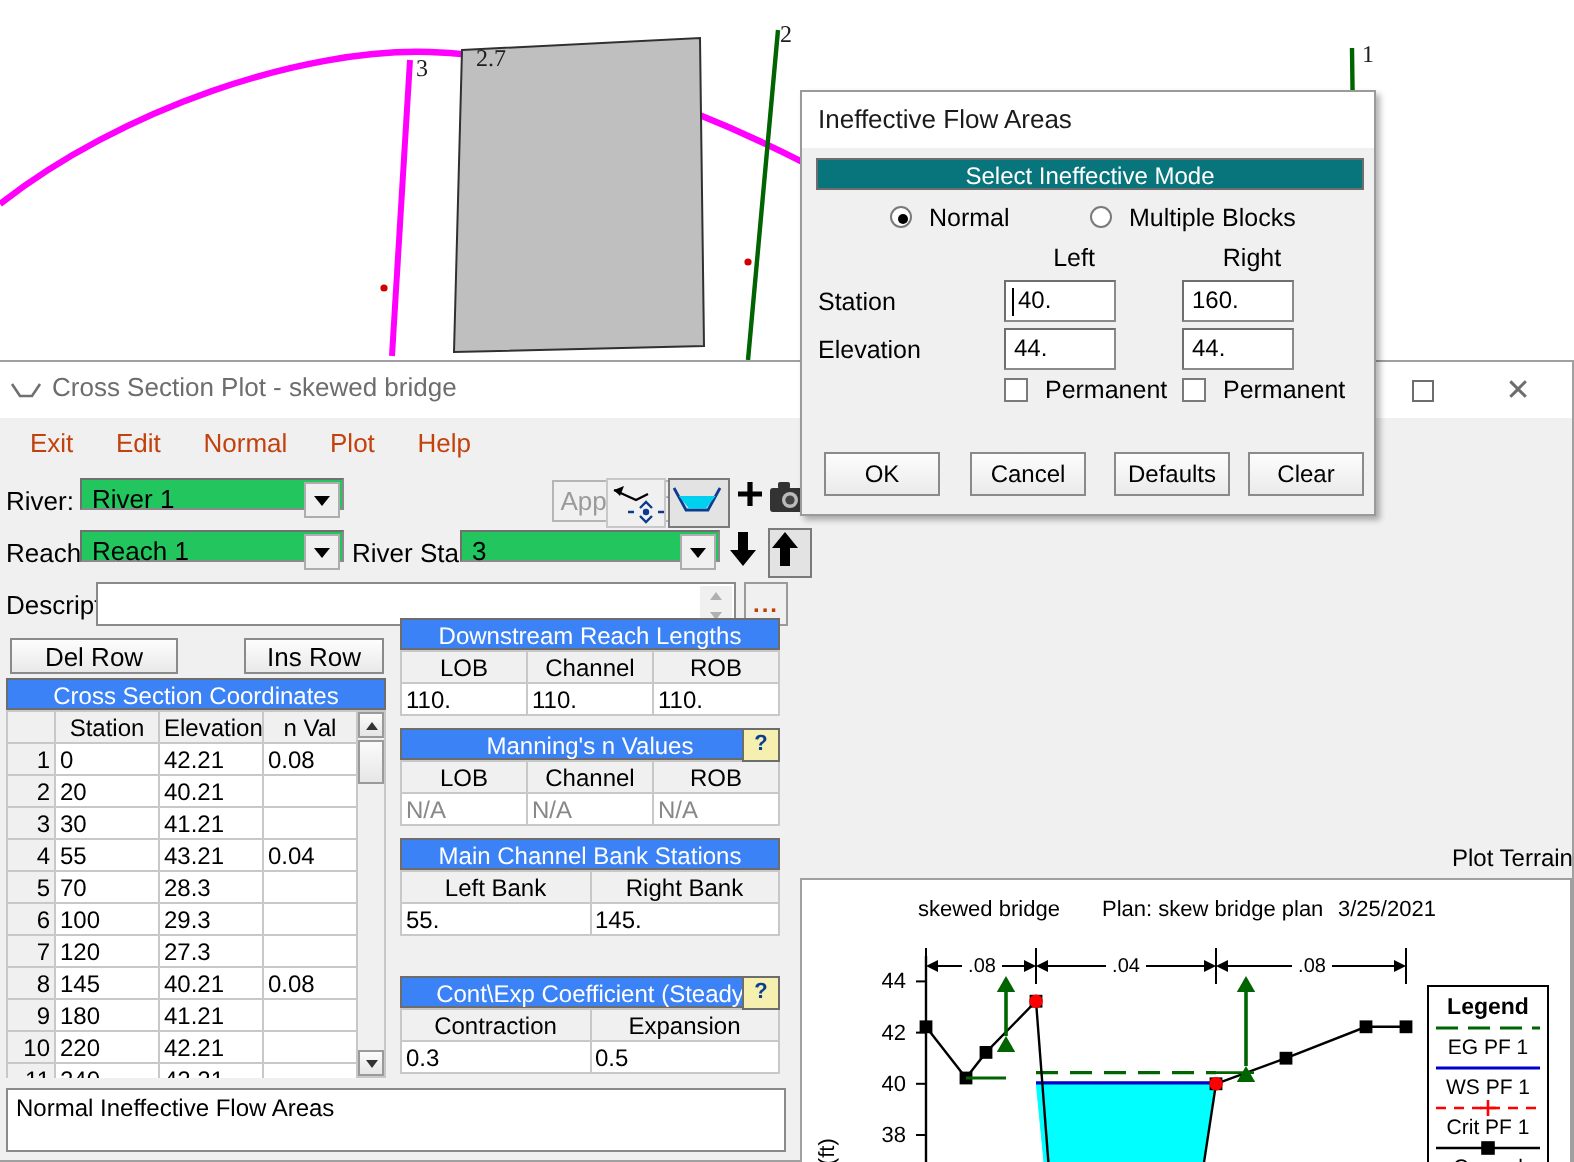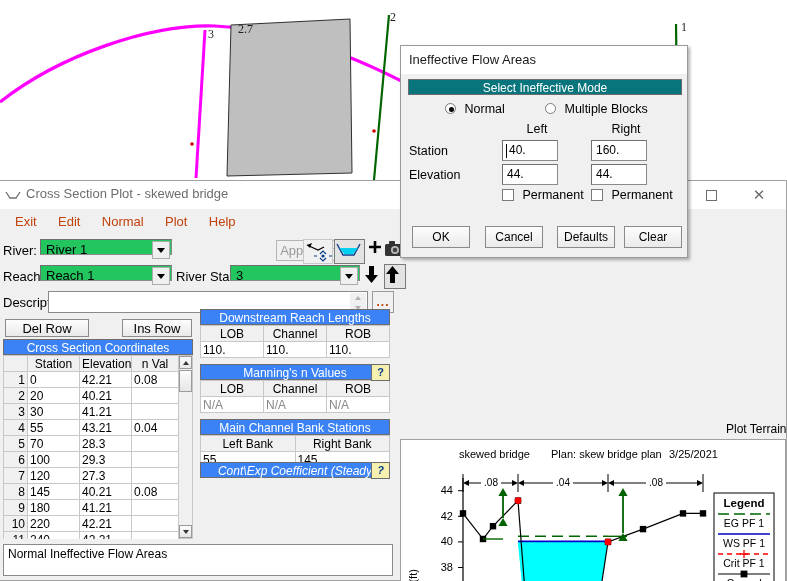--- a/index.html
+++ b/index.html
@@ -431,23 +431,35 @@
               <th>Right Bank</th>
             </tr>
         <tr>
               <td>55.</td>
               <td>145.</td>
             </tr>
       </tbody>
         </table>
     </div>
 
-    <div class="panel" style="left:200px; top:281px;font-style:italic;">
+    <div class="panel" style="left:200px; top:307px;">
       <div class="grp-head">Cont\Exp Coefficient (Steady</div>
       <div class="helpq">?</div>
+      <table class="grid">
+        <tbody>
+            <tr>
+              <th>Contraction</th>
+              <th>Expansion</th>
+            </tr>
+        <tr>
+              <td>0.3</td>
+              <td>0.5</td>
+            </tr>
+      </tbody>
+        </table>
     </div>
 
     <div id="status-box">
       <span class="st">Normal Ineffective Flow Areas</span>
     </div>
 
     <div id="plot-panel">
       <div id="terrain-chk">Plot Terrain (if available)</div>
       <svg width="384" height="320" viewBox="0 0 384 320">
         <rect x="0" y="0" width="384" height="320" fill="#ffffff"></rect>

